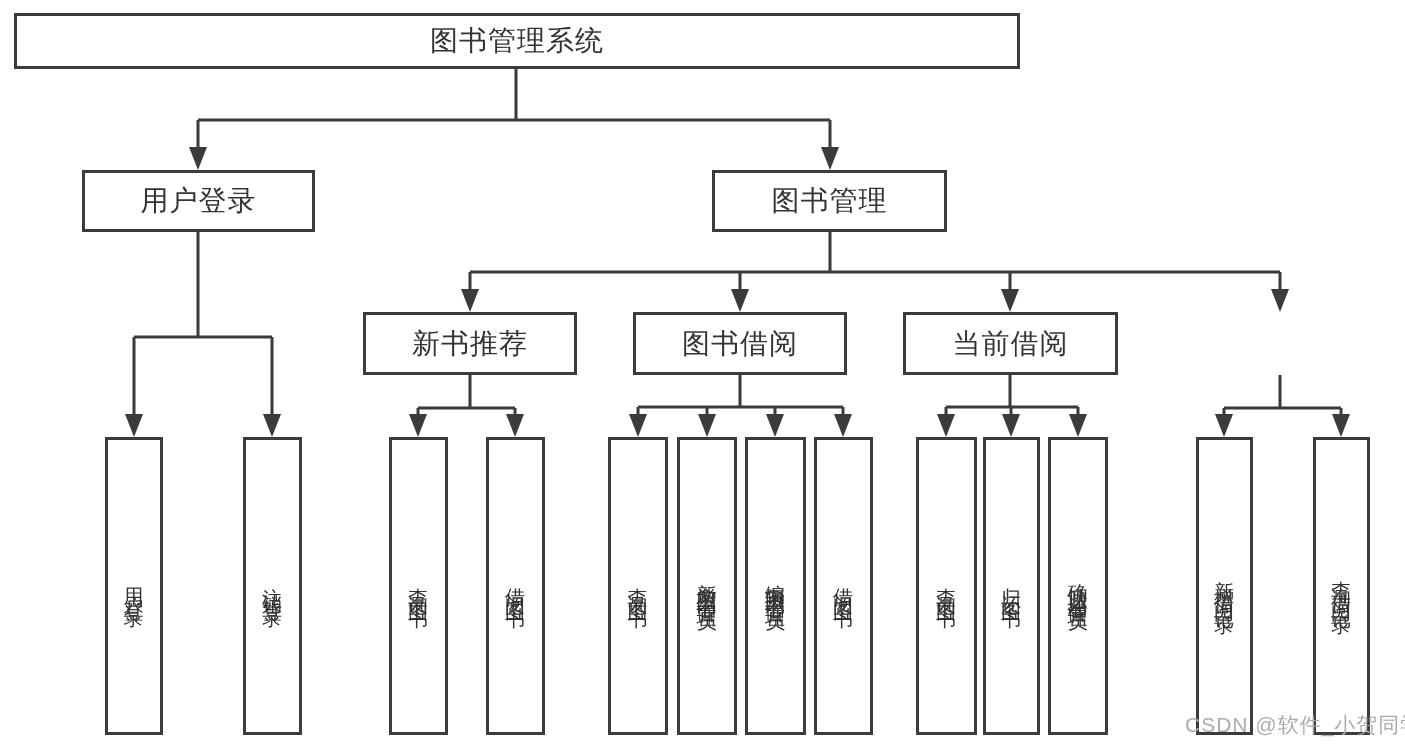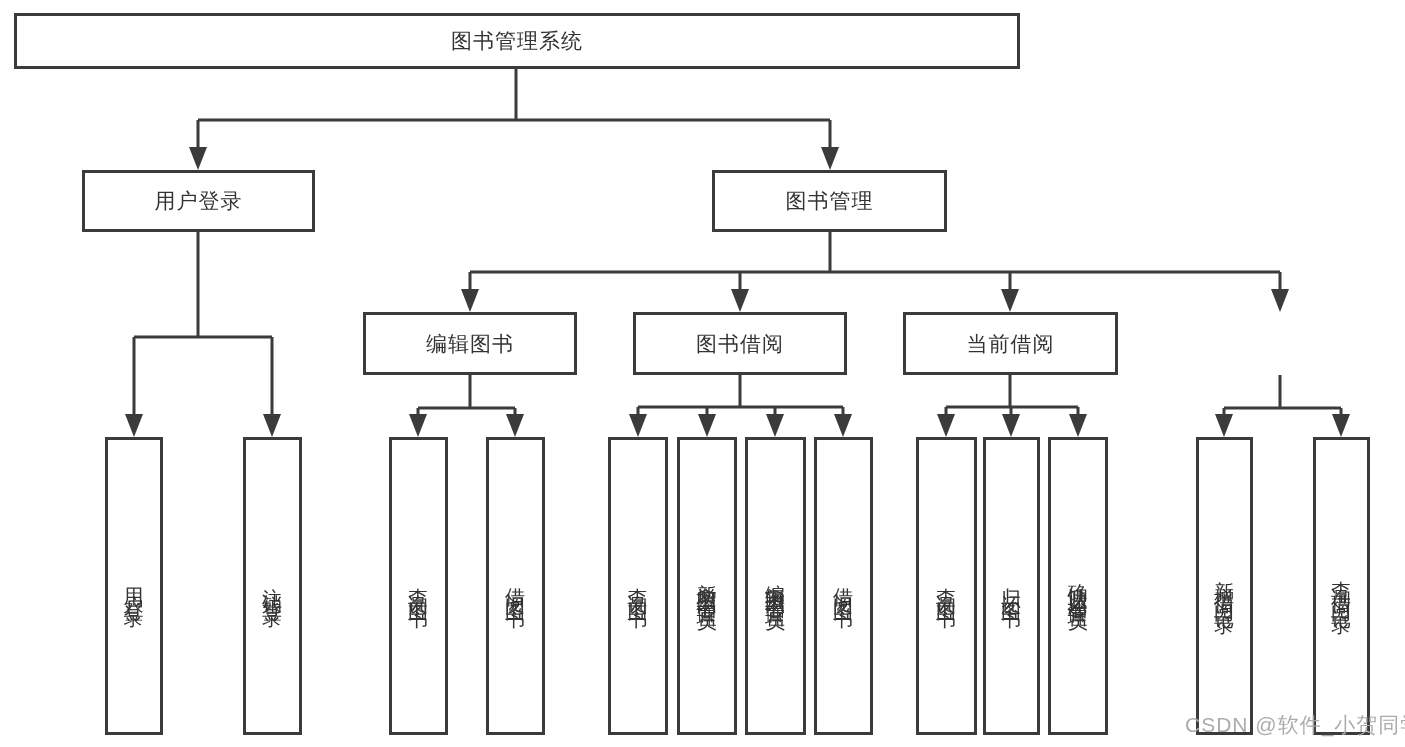--- a/index.html
+++ b/index.html
@@ -19,21 +19,21 @@
   }
   .box {
     position: absolute;
     box-sizing: border-box;
     border: 3px solid #3b3b3b;
     background: #ffffff;
     display: flex;
     align-items: center;
     justify-content: center;
     color: #333333;
-    font-size: 21px;
+    font-size: 28px;
     letter-spacing: 1px;
     white-space: nowrap;
   }
   .vbox {
     position: absolute;
     box-sizing: border-box;
     border: 3px solid #3b3b3b;
     background: #ffffff;
     display: flex;
     align-items: center;
@@ -103,21 +103,21 @@
       <use href="#arrowhead" x="1224" y="437"></use>
       <use href="#arrowhead" x="1341" y="437"></use>
     </g>
   </svg>
 
   <div class="box" style="left:14px; top:13px; width:1006px; height:56px;">图书管理系统</div>
 
   <div class="box" style="left:82px; top:170px; width:233px; height:62px;">用户登录</div>
   <div class="box" style="left:712px; top:170px; width:235px; height:62px;">图书管理</div>
 
-  <div class="box" style="left:363px; top:312px; width:214px; height:63px;">编辑图书</div>
+  <div class="box" style="left:363px; top:312px; width:214px; height:63px;">新书推荐</div>
   <div class="box" style="left:903px; top:312px; width:215px; height:63px;">当前借阅</div>
   <div class="box" style="left:633px; top:312px; width:214px; height:63px;">图书借阅</div>
 
   <div class="vbox" style="left:105px; width:58px;">用户登录</div>
   <div class="vbox" style="left:243px; width:59px;">注销登录</div>
 
   <div class="vbox" style="left:389px; width:59px;">查询图书</div>
   <div class="vbox" style="left:486px; width:59px;">借阅图书</div>
 
   <div class="vbox" style="left:608px; width:60px;">查询图书</div>

